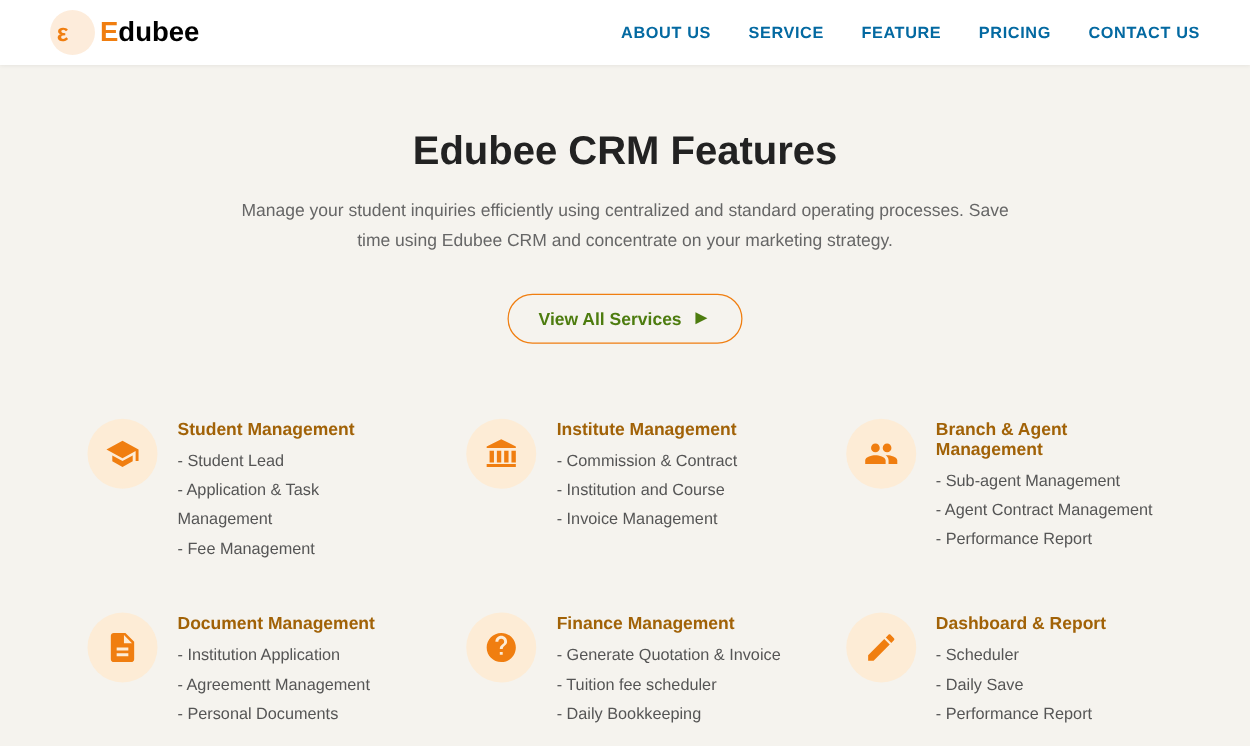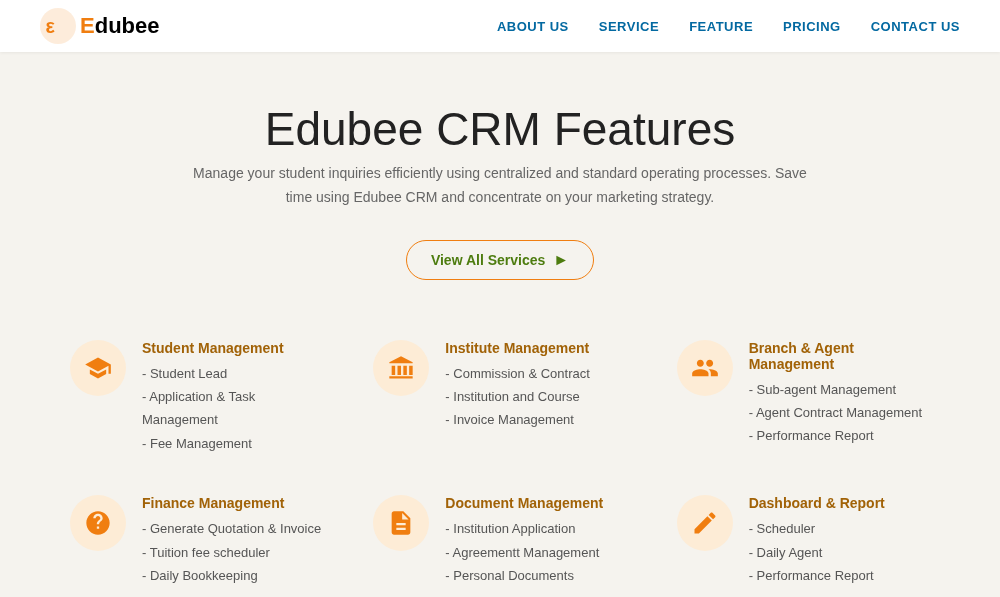--- a/index.html
+++ b/index.html
@@ -48,24 +48,24 @@
       font-weight: 600;
       letter-spacing: 0.5px;
     }
 
     
     .hero {
       text-align: center;
       padding: 50px 40px 30px;
     }
     .hero h1 {
-      font-size: 46px;
-      font-weight: 400;
+      font-size: 32px;
+      font-weight: 700;
       color: #222;
-      margin-bottom: 6px;
+      margin-bottom: 18px;
     }
     .hero p {
       font-size: 14px;
       color: #666;
       line-height: 1.7;
       max-width: 620px;
       margin: 0 auto 30px;
     }
 
     .btn-view-services {
@@ -213,59 +213,59 @@
         <li>- Sub-agent Management</li>
         <li>- Agent Contract Management</li>
         <li>- Performance Report</li>
       </ul>
     </div>
   </div>
 
   <div class="feature-card">
     <div class="feature-icon-wrapper">
       <svg viewBox="0 0 24 24" xmlns="http://www.w3.org/2000/svg">
+        <path d="M14 2H6c-1.1 0-2 .9-2 2v16c0 1.1.9 2 2 2h12c1.1 0 2-.9 2-2V8l-6-6zm2 16H8v-2h8v2zm0-4H8v-2h8v2zm-3-5V3.5L18.5 9H13z"></path>
+      </svg>
+    </div>
+    <div class="feature-content">
+      <h3>Document Management</h3>
+      <ul>
+        <li>- Institution Application</li>
+        <li>- Agreementt Management</li>
+        <li>- Personal Documents</li>
+      </ul>
+    </div>
+  </div>
+
+  <div class="feature-card">
+    <div class="feature-icon-wrapper">
+      <svg viewBox="0 0 24 24" xmlns="http://www.w3.org/2000/svg">
         <path d="M12 2C6.48 2 2 6.48 2 12s4.48 10 10 10 10-4.48 10-10S17.52 2 12 2zm1 15h-2v-2h2v2zm0-4h-2c0-3.25 3-3 3-5 0-1.1-.9-2-2-2s-2 .9-2 2H8c0-2.21 1.79-4 4-4s4 1.79 4 4c0 2.5-3 2.75-3 5z"></path>
         <path d="M3 8l3 3 3-3-1.5-1.5L7 7.09V4H5v3.09L3.5 5.5 2 7z" transform="translate(3,3) scale(0.5)"></path>
       </svg>
     </div>
     <div class="feature-content">
       <h3>Finance Management</h3>
       <ul>
         <li>- Generate Quotation &amp; Invoice</li>
         <li>- Tuition fee scheduler</li>
         <li>- Daily Bookkeeping</li>
       </ul>
     </div>
   </div>
 
   <div class="feature-card">
     <div class="feature-icon-wrapper">
       <svg viewBox="0 0 24 24" xmlns="http://www.w3.org/2000/svg">
-        <path d="M14 2H6c-1.1 0-2 .9-2 2v16c0 1.1.9 2 2 2h12c1.1 0 2-.9 2-2V8l-6-6zm2 16H8v-2h8v2zm0-4H8v-2h8v2zm-3-5V3.5L18.5 9H13z"></path>
-      </svg>
-    </div>
-    <div class="feature-content">
-      <h3>Document Management</h3>
-      <ul>
-        <li>- Institution Application</li>
-        <li>- Agreementt Management</li>
-        <li>- Personal Documents</li>
-      </ul>
-    </div>
-  </div>
-
-  <div class="feature-card">
-    <div class="feature-icon-wrapper">
-      <svg viewBox="0 0 24 24" xmlns="http://www.w3.org/2000/svg">
         <path d="M3 17.25V21h3.75L17.81 9.94l-3.75-3.75L3 17.25zM20.71 7.04c.39-.39.39-1.02 0-1.41l-2.34-2.34c-.39-.39-1.02-.39-1.41 0l-1.83 1.83 3.75 3.75 1.83-1.83z"></path>
       </svg>
     </div>
     <div class="feature-content">
       <h3>Dashboard &amp; Report</h3>
       <ul>
         <li>- Scheduler</li>
-        <li>- Daily Agent</li>
+        <li>- Daily Save</li>
         <li>- Performance Report</li>
       </ul>
     </div>
   </div>
 
 </div>
 
 </body></html>

